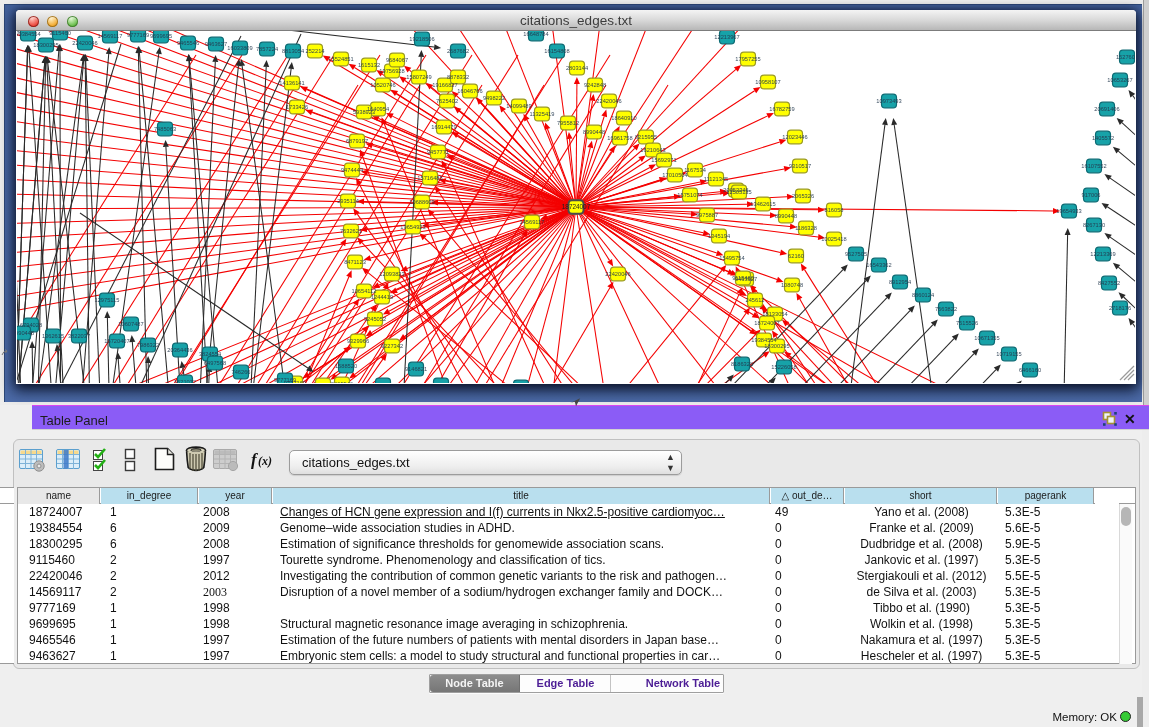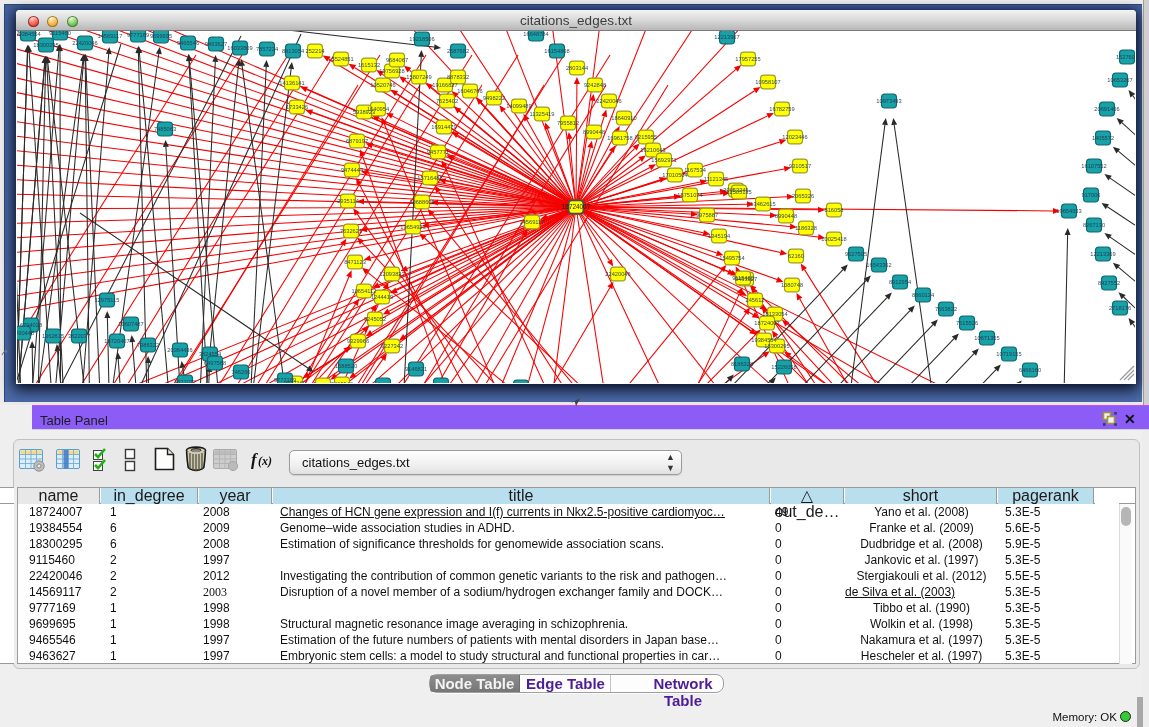--- a/index.html
+++ b/index.html
@@ -12,25 +12,25 @@
 .panel { position:absolute; left:0; top:405px; width:1142px; height:322px; background:#efefef; }
 .phead { position:absolute; left:0; top:0; width:100%; height:25px; background:#8b5cf6; border-top:1px solid #d946ef; border-bottom:1px solid #d2d2d2;margin-left:32px; }
 .phead span { position:absolute; left:8px; top:7px; font-size:13px; color:#1d1d1d; }
 .xicon { position:absolute; left:1124px; top:411px; font-size:14px; font-weight:bold; color:#111; }
 .inner { position:absolute; left:13px; top:439px; width:1127px; height:230px; background:#e9e9e9; border:1px solid #c0c0c0; border-radius:6px; }
 .combo { position:absolute; left:289px; top:450px; width:393px; height:25px; border:1px solid #9c9c9c; border-radius:5px; background:linear-gradient(180deg,#ffffff,#ededed 70%,#dfdfdf); box-shadow:0 1px 1px rgba(0,0,0,0.12); font-size:13px; color:#111; line-height:24px; padding-left:12px; }
 .combo .arr { position:absolute; right:6px; top:1px; font-size:9px; color:#333; line-height:11px; letter-spacing:0; }
 .tablewrap { position:absolute; left:0px; top:487px; width:1136px; height:177px; background:#fff; border-top:1px solid #9a9a9a; border-bottom:1px solid #9a9a9a; font-size:12px; color:#111; }
 .tbl-left { position:absolute; left:17px; top:487px; width:1px; height:177px; background:#9a9a9a; }
 .tbl-right { position:absolute; left:1135px; top:487px; width:1px; height:177px; background:#9a9a9a; }
-.hrow { position:absolute; left:0; top:0; width:1136px; height:16px; border-bottom:1px solid #9a9a9a; font-size:16px; color:#1a1a1a; }
+.hrow { position:absolute; left:0; top:0; width:1136px; height:16px; border-bottom:1px solid #9a9a9a; font-size:10px; color:#1a1a1a; }
 .gutter { position:absolute; left:14px; top:487px; width:4px; height:177px; background:#ededed; }
 .sb { position:absolute; left:1119px; top:504px; width:13px; height:160px; background:#fafafa; border-left:1px solid #d9d9d9; }
 .sbthumb { position:absolute; left:1120.5px; top:507px; width:10px; height:19px; background:#b6b6b6; border-radius:5px; }
-.segs { position:absolute; left:429px; top:674px; width:295px; height:19px; border:1px solid #9f9f9f; border-radius:8px; background:#fdfdfd; font-size:15px; font-weight:bold; box-shadow:0 1px 0 rgba(255,255,255,0.8); }
+.segs { position:absolute; left:429px; top:674px; width:295px; height:19px; border:1px solid #9f9f9f; border-radius:1px; background:#fdfdfd; font-size:11px; font-weight:bold; box-shadow:0 1px 0 rgba(255,255,255,0.8); }
 .seg { position:absolute; top:0; height:17px; line-height:17px; text-align:center; color:#4c1d95; }
 .status { position:absolute; left:0; top:700px; width:1149px; height:27px; }
 .status .mem { position:absolute; right:32px; top:10.5px; font-size:11.5px; color:#111; }
 .status .dot { position:absolute; left:1120px; top:11px; width:11px; height:11px; border-radius:50%; background:#35cb35; border:1.4px solid #222; }
 </style></head>
 <body>
 <div class="desktop">
  <div class="win">
   <div class="tbar">
    <div class="tl" style="left:11.7px;background:radial-gradient(circle at 38% 28%,#ffc0b8,#ec4b3f 62%,#b92e25);box-shadow:inset 0 0 0 1px rgba(140,30,25,0.85), inset 0 2px 2px rgba(255,255,255,0.55);"></div>
@@ -857,36 +857,37 @@
     <div style="position:absolute;left:29px;top:48px;width:72px;height:16px;line-height:16px;white-space:nowrap;overflow:hidden;">18300295</div>
     <div style="position:absolute;left:110px;top:48px;width:89px;height:16px;line-height:16px;white-space:nowrap;overflow:hidden;">6</div>
     <div style="position:absolute;left:203px;top:48px;width:70px;height:16px;line-height:16px;white-space:nowrap;overflow:hidden;">2008</div>
     <div style="position:absolute;left:280px;top:48px;width:491px;height:16px;line-height:16px;white-space:nowrap;overflow:hidden;">Estimation of significance thresholds for genomewide association scans.</div>
     <div style="position:absolute;left:775px;top:48px;width:70px;height:16px;line-height:16px;white-space:nowrap;overflow:hidden;">0</div>
     <div style="position:absolute;left:845px;top:48px;width:153px;height:16px;line-height:16px;text-align:center;white-space:nowrap;overflow:hidden;">Dudbridge et al. (2008)</div>
     <div style="position:absolute;left:1005px;top:48px;width:90px;height:16px;line-height:16px;white-space:nowrap;overflow:hidden;">5.9E-5</div>
     <div style="position:absolute;left:29px;top:64px;width:72px;height:16px;line-height:16px;white-space:nowrap;overflow:hidden;">9115460</div>
     <div style="position:absolute;left:110px;top:64px;width:89px;height:16px;line-height:16px;white-space:nowrap;overflow:hidden;">2</div>
     <div style="position:absolute;left:203px;top:64px;width:70px;height:16px;line-height:16px;white-space:nowrap;overflow:hidden;">1997</div>
+    <div style="position:absolute;left:280px;top:64px;width:491px;height:16px;line-height:16px;white-space:nowrap;overflow:hidden;">Tourette syndrome. Phenomenology and classification of tics.</div>
     <div style="position:absolute;left:775px;top:64px;width:70px;height:16px;line-height:16px;white-space:nowrap;overflow:hidden;">0</div>
     <div style="position:absolute;left:845px;top:64px;width:153px;height:16px;line-height:16px;text-align:center;white-space:nowrap;overflow:hidden;">Jankovic et al. (1997)</div>
     <div style="position:absolute;left:1005px;top:64px;width:90px;height:16px;line-height:16px;white-space:nowrap;overflow:hidden;">5.3E-5</div>
     <div style="position:absolute;left:29px;top:80px;width:72px;height:16px;line-height:16px;white-space:nowrap;overflow:hidden;">22420046</div>
     <div style="position:absolute;left:110px;top:80px;width:89px;height:16px;line-height:16px;white-space:nowrap;overflow:hidden;">2</div>
     <div style="position:absolute;left:203px;top:80px;width:70px;height:16px;line-height:16px;white-space:nowrap;overflow:hidden;">2012</div>
     <div style="position:absolute;left:280px;top:80px;width:491px;height:16px;line-height:16px;white-space:nowrap;overflow:hidden;">Investigating the contribution of common genetic variants to the risk and pathogen…</div>
     <div style="position:absolute;left:775px;top:80px;width:70px;height:16px;line-height:16px;white-space:nowrap;overflow:hidden;">0</div>
     <div style="position:absolute;left:845px;top:80px;width:153px;height:16px;line-height:16px;text-align:center;white-space:nowrap;overflow:hidden;">Stergiakouli et al. (2012)</div>
     <div style="position:absolute;left:1005px;top:80px;width:90px;height:16px;line-height:16px;white-space:nowrap;overflow:hidden;">5.5E-5</div>
     <div style="position:absolute;left:29px;top:96px;width:72px;height:16px;line-height:16px;white-space:nowrap;overflow:hidden;">14569117</div>
     <div style="position:absolute;left:110px;top:96px;width:89px;height:16px;line-height:16px;white-space:nowrap;overflow:hidden;">2</div>
     <div style="position:absolute;left:203px;top:96px;width:70px;height:16px;line-height:16px;white-space:nowrap;overflow:hidden;font-family:Liberation Serif, serif;">2003</div>
     <div style="position:absolute;left:280px;top:96px;width:491px;height:16px;line-height:16px;white-space:nowrap;overflow:hidden;">Disruption of a novel member of a sodium/hydrogen exchanger family and DOCK…</div>
     <div style="position:absolute;left:775px;top:96px;width:70px;height:16px;line-height:16px;white-space:nowrap;overflow:hidden;">0</div>
-    <div style="position:absolute;left:845px;top:96px;width:153px;height:16px;line-height:16px;white-space:nowrap;overflow:hidden;text-decoration:underline;">de Silva et al. (2003)</div>
+    <div style="position:absolute;left:845px;top:96px;width:153px;height:16px;line-height:16px;text-align:center;white-space:nowrap;overflow:hidden;">de Silva et al. (2003)</div>
     <div style="position:absolute;left:1005px;top:96px;width:90px;height:16px;line-height:16px;white-space:nowrap;overflow:hidden;">5.3E-5</div>
     <div style="position:absolute;left:29px;top:112px;width:72px;height:16px;line-height:16px;white-space:nowrap;overflow:hidden;">9777169</div>
     <div style="position:absolute;left:110px;top:112px;width:89px;height:16px;line-height:16px;white-space:nowrap;overflow:hidden;">1</div>
     <div style="position:absolute;left:203px;top:112px;width:70px;height:16px;line-height:16px;white-space:nowrap;overflow:hidden;">1998</div>
     <div style="position:absolute;left:775px;top:112px;width:70px;height:16px;line-height:16px;white-space:nowrap;overflow:hidden;">0</div>
     <div style="position:absolute;left:845px;top:112px;width:153px;height:16px;line-height:16px;text-align:center;white-space:nowrap;overflow:hidden;">Tibbo et al. (1990)</div>
     <div style="position:absolute;left:1005px;top:112px;width:90px;height:16px;line-height:16px;white-space:nowrap;overflow:hidden;">5.3E-5</div>
     <div style="position:absolute;left:29px;top:128px;width:72px;height:16px;line-height:16px;white-space:nowrap;overflow:hidden;">9699695</div>
     <div style="position:absolute;left:110px;top:128px;width:89px;height:16px;line-height:16px;white-space:nowrap;overflow:hidden;">1</div>
     <div style="position:absolute;left:203px;top:128px;width:70px;height:16px;line-height:16px;white-space:nowrap;overflow:hidden;">1998</div>

